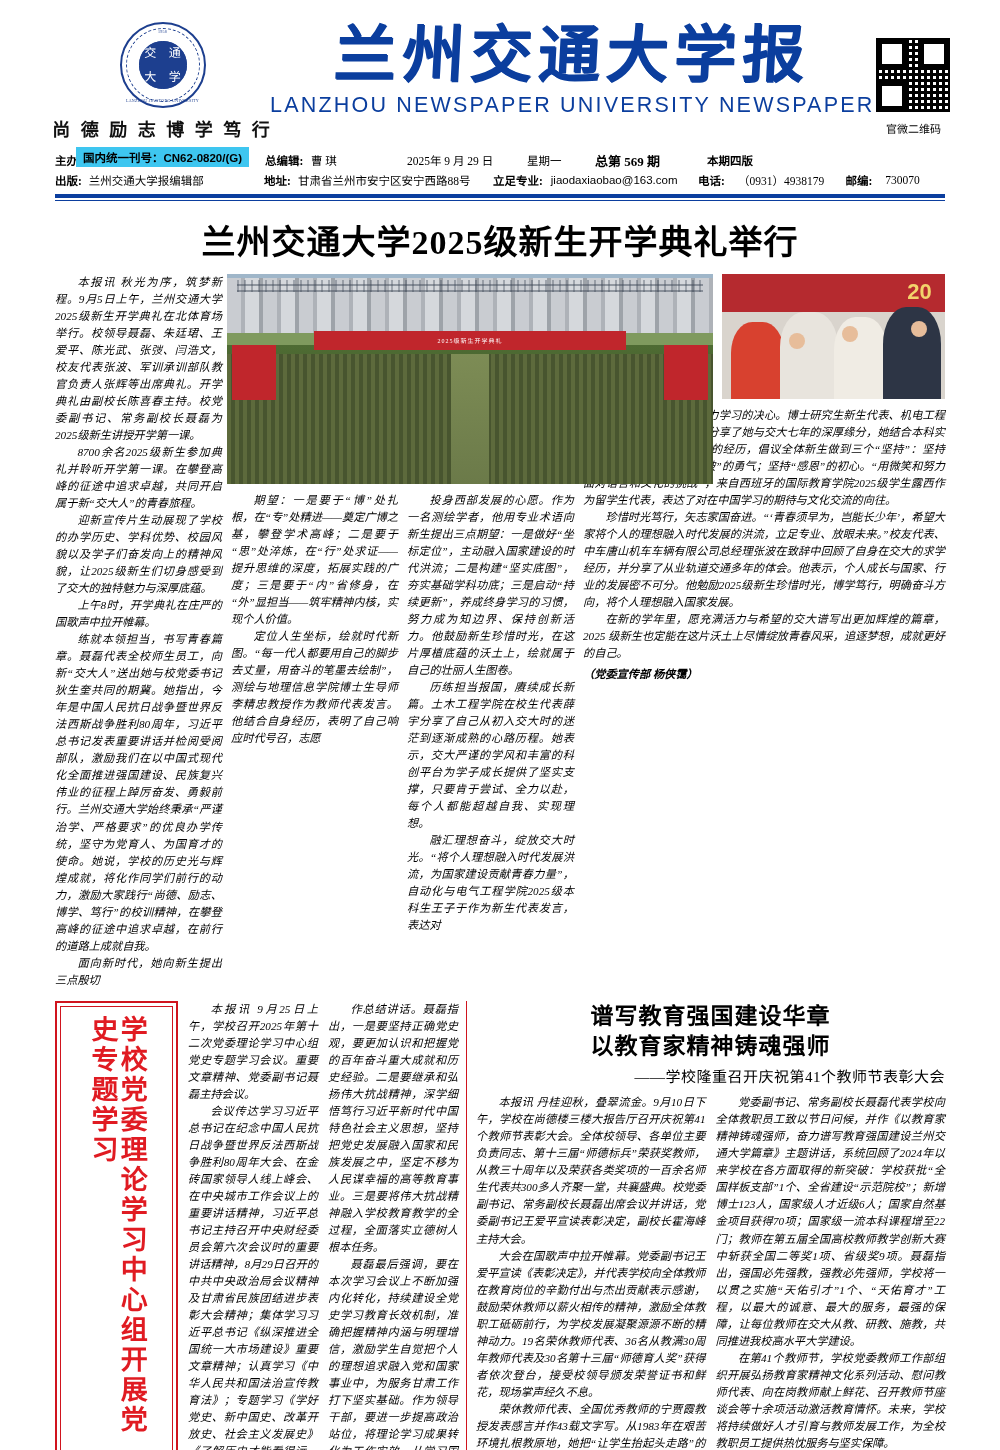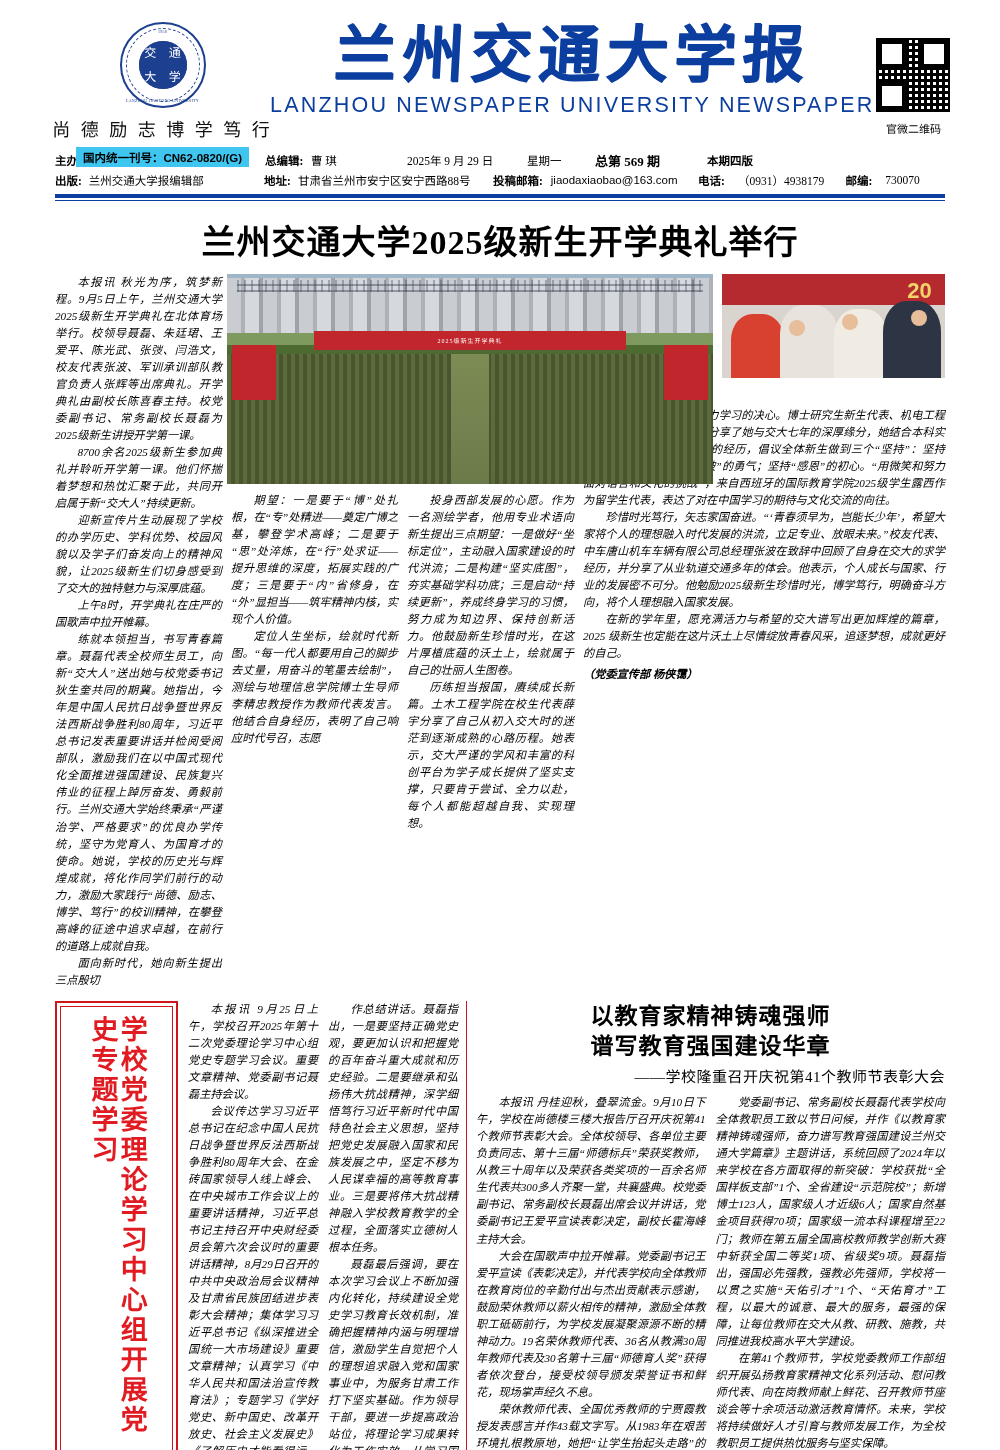--- a/index.html
+++ b/index.html
@@ -16,21 +16,21 @@
   .masthead{position:relative;display:flex;align-items:flex-start;padding:22px 55px 0 55px;height:150px;box-sizing:border-box;}
   .logo-block{width:215px;display:flex;flex-direction:column;align-items:center;}
   .crest{width:82px;height:82px;border-radius:50%;border:2px solid #1d3f8f;
           display:flex;align-items:center;justify-content:center;position:relative;background:#fff;}
   .crest:before{content:"";position:absolute;inset:4px;border-radius:50%;border:1px dashed #1d3f8f;}
   .crest-inner{width:48px;height:48px;border-radius:50%;background:#1d3f8f;position:relative;
                display:grid;grid-template-columns:1fr 1fr;grid-template-rows:1fr 1fr;gap:1px;overflow:hidden;}
   .crest-inner span{background:#1d3f8f;color:#fff;font-size:12px;display:flex;align-items:center;justify-content:center;line-height:1;}
   .crest-ring-text{position:absolute;bottom:3px;left:0;right:0;text-align:center;font-size:4px;color:#1d3f8f;letter-spacing:.3px;}
   .crest-top-text{position:absolute;top:5px;left:0;right:0;text-align:center;font-size:4px;color:#1d3f8f;letter-spacing:.3px;}
-  .motto{margin-top:7px;font-size:18px;font-weight:normal;letter-spacing:3px;color:#111;
+  .motto{margin-top:7px;font-size:18px;font-weight:bold;letter-spacing:3px;color:#111;
          font-family:"Liberation Serif",serif;white-space:nowrap;}
   .issn{margin-top:6px;background:#3ec6f0;color:#000;font-size:11.5px;padding:2px 7px;white-space:nowrap;
         font-family:"Liberation Sans",sans-serif;font-weight:bold;}
 
   .title-block{flex:1;display:flex;flex-direction:column;align-items:center;padding-top:2px;}
   .cn-title{font-size:62px;font-weight:bold;color:#0b3e9e;letter-spacing:6px;line-height:1.02;
             font-family:"Liberation Serif","DejaVu Serif",serif;
             text-shadow:1px 1px 0 #0b3e9e;white-space:nowrap;
             transform:skewX(-3deg);}
   .en-title{margin-top:6px;font-size:21.5px;color:#0b3e9e;letter-spacing:2.2px;font-weight:500;
@@ -164,21 +164,21 @@
       <span class="c" style="width:120px">2025年 9 月 29 日</span>
       <span class="c" style="width:68px">星期一</span>
       <span class="c lbl" style="width:112px;font-size:13px">总第 569 期</span>
       <span class="c lbl" style="width:90px">本期四版</span>
     </div>
     <div class="pub-row">
       <span class="c lbl" style="width:34px">出版:</span>
       <span class="c" style="width:176px">兰州交通大学报编辑部</span>
       <span class="c lbl" style="width:34px">地址:</span>
       <span class="c" style="width:196px">甘肃省兰州市安宁区安宁西路88号</span>
-      <span class="c lbl" style="width:58px">投稿邮箱:</span>
+      <span class="c lbl" style="width:58px">立足专业:</span>
       <span class="c" style="width:148px;font-family:'Liberation Sans',sans-serif">jiaodaxiaobao@163.com</span>
       <span class="c lbl" style="width:40px">电话:</span>
       <span class="c" style="width:108px">（0931）4938179</span>
       <span class="c lbl" style="width:40px">邮编:</span>
       <span class="c" style="width:60px">730070</span>
     </div>
   </div>
 
   <div class="rule-blue"></div>
   <div class="rule-thin"></div>
@@ -192,54 +192,55 @@
         <div class="bldgs">
             <div class="bldg-win"></div>
           </div>
         <div class="field"></div>
         <div class="crowd"></div>
         <div class="aisle"></div>
         <div class="side-flag-l"></div>
         <div class="side-flag-r"></div>
         <div class="banner">2025级新生开学典礼</div>
       </div>
-      <div class="photo-side" style="flex:1;height:104px;">
+      <div class="photo-side" style="flex:1;height:125px;">
         <div class="ps-top"></div>
         <div class="ps-num">20</div>
         <div class="ps-p1"></div>
           <div class="ps-p2"></div>
           <div class="ps-p3"></div>
           <div class="ps-p4"></div>
         <div class="ps-face" style="bottom:40%;left:30%"></div>
         <div class="ps-face" style="bottom:46%;left:54%"></div>
         <div class="ps-face" style="bottom:50%;right:8%"></div>
       </div>
     </div>
 
     <div class="lead-grid">
 
       <div class="col">
         <p>本报讯  秋光为序，筑梦新程。9月5日上午，兰州交通大学2025级新生开学典礼在北体育场举行。校领导聂磊、朱廷珺、王爱平、陈光武、张弢、闫浩文，校友代表张波、军训承训部队教官负责人张辉等出席典礼。开学典礼由副校长陈喜春主持。校党委副书记、常务副校长聂磊为2025级新生讲授开学第一课。</p>
-        <p>8700余名2025级新生参加典礼并聆听开学第一课。他们怀揣着梦想和热忱汇聚于此，共同开启属于新“交大人”持续更新。</p>
+        <p>8700余名2025级新生参加典礼并聆听开学第一课。在攀登高峰的征途中追求卓越，共同开启属于新“交大人”的青春旅程。</p>
         <p>迎新宣传片生动展现了学校的办学历史、学科优势、校园风貌以及学子们奋发向上的精神风貌，让2025级新生们切身感受到了交大的独特魅力与深厚底蕴。</p>
         <p>上午8时，开学典礼在庄严的国歌声中拉开帷幕。</p>
         <p>练就本领担当，书写青春篇章。聂磊代表全校师生员工，向新“交大人”送出她与校党委书记狄生奎共同的期冀。她指出，今年是中国人民抗日战争暨世界反法西斯战争胜利80周年，习近平总书记发表重要讲话并检阅受阅部队，激励我们在以中国式现代化全面推进强国建设、民族复兴伟业的征程上踔厉奋发、勇毅前行。兰州交通大学始终秉承“严谨治学、严格要求”的优良办学传统，坚守为党育人、为国育才的使命。她说，学校的历史光与辉煌成就，将化作同学们前行的动力，激励大家践行“尚德、励志、博学、笃行”的校训精神，在攀登高峰的征途中追求卓越，在前行的道路上成就自我。</p>
         <p>面向新时代，她向新生提出三点殷切</p>
       </div>
 
       <div class="col">
         <div style="height:218px"></div>
         <p>期望：一是要于“博”处扎根，在“专”处精进——奠定广博之基，攀登学术高峰；二是要于“思”处淬炼，在“行”处求证——提升思维的深度，拓展实践的广度；三是要于“内”省修身，在“外”显担当——筑牢精神内核，实现个人价值。</p>
         <p>定位人生坐标，绘就时代新图。“每一代人都要用自己的脚步去丈量，用奋斗的笔墨去绘制”，测绘与地理信息学院博士生导师李精忠教授作为教师代表发言。他结合自身经历，表明了自己响应时代号召，志愿</p>
       </div>
 
       <div class="col">
         <div style="height:218px"></div>
         <p>投身西部发展的心愿。作为一名测绘学者，他用专业术语向新生提出三点期望：一是做好“坐标定位”，主动融入国家建设的时代洪流；二是构建“坚实底图”，夯实基础学科功底；三是启动“持续更新”，养成终身学习的习惯，努力成为知边界、保持创新活力。他鼓励新生珍惜时光，在这片厚植底蕴的沃土上，绘就属于自己的壮丽人生图卷。</p>
         <p>历练担当报国，赓续成长新篇。土木工程学院在校生代表薛宇分享了自己从初入交大时的迷茫到逐渐成熟的心路历程。她表示，交大严谨的学风和丰富的科创平台为学子成长提供了坚实支撑，只要肯于尝试、全力以赴，每个人都能超越自我、实现理想。</p>
+        <p>融汇理想奋斗，绽放交大时光。“将个人理想融入时代发展洪流，为国家建设贡献青春力量”，自动化与电气工程学院2025级本科生王子于作为新生代表发言，表达对</p>
       </div>
 
       <div class="col">
         <div style="height:133px"></div>
         <p>大学生活的憧憬与努力学习的决心。博士研究生新生代表、机电工程学院杨秋霞同学在发言中分享了她与交大七年的深厚缘分，她结合本科实践和在中车集团公司实习的经历，倡议全体新生做到三个“坚持”：坚持“扎根”的定力；坚持“突破”的勇气；坚持“感恩”的初心。“用微笑和努力面对语言和文化的挑战”，来自西班牙的国际教育学院2025级学生露西作为留学生代表，表达了对在中国学习的期待与文化交流的向往。</p>
         <p>珍惜时光笃行，矢志家国奋进。“‘青春须早为，岂能长少年’，希望大家将个人的理想融入时代发展的洪流，立足专业、放眼未来。”校友代表、中车唐山机车车辆有限公司总经理张波在致辞中回顾了自身在交大的求学经历，并分享了从业轨道交通多年的体会。他表示，个人成长与国家、行业的发展密不可分。他勉励2025级新生珍惜时光，博学笃行，明确奋斗方向，将个人理想融入国家发展。</p>
         <p>在新的学年里，愿充满活力与希望的交大谱写出更加辉煌的篇章，2025 级新生也定能在这片沃土上尽情绽放青春风采，追逐梦想，成就更好的自己。</p>
         <div class="byline">（党委宣传部    杨侠霭）</div>
       </div>
     </div>
@@ -262,22 +263,22 @@
 
       <div class="col" style="padding-left:10px">
         <p>作总结讲话。聂磊指出，一是要坚持正确党史观，要更加认识和把握党的百年奋斗重大成就和历史经验。二是要继承和弘扬伟大抗战精神，深学细悟笃行习近平新时代中国特色社会主义思想，坚持把党史发展融入国家和民族发展之中，坚定不移为人民谋幸福的高等教育事业。三是要将伟大抗战精神融入学校教育教学的全过程，全面落实立德树人根本任务。</p>
         <p>聂磊最后强调，要在本次学习会议上不断加强内化转化，持续建设全党史学习教育长效机制，准确把握精神内涵与明理增信，激励学生自觉把个人的理想追求融入党和国家事业中，为服务甘肃工作打下坚实基础。作为领导干部，要进一步提高政治站位，将理论学习成果转化为工作实效，从学习国家需要中把握国家发展方向，结合学校教育教学工作把新的优势特点，为学校高质量发展创造更多机会。</p>
 
       </div>
 
       <div class="divider-v"></div>
 
       <div>
+        <div class="r-head1">谱写教育强国建设华章</div>
         <div class="r-head1">以教育家精神铸魂强师</div>
-        <div class="r-head1">谱写教育强国建设华章</div>
         <div class="r-sub">——学校隆重召开庆祝第41个教师节表彰大会</div>
 
         <div class="r-cols" style="grid-template-columns:1fr 1fr;">
           <div class="col">
             <p>本报讯  丹桂迎秋，叠翠流金。9月10日下午，学校在尚德楼三楼大报告厅召开庆祝第41个教师节表彰大会。全体校领导、各单位主要负责同志、第十三届“师德标兵”荣获奖教师，从教三十周年以及荣获各类奖项的一百余名师生代表共300多人齐聚一堂，共襄盛典。校党委副书记、常务副校长聂磊出席会议并讲话，党委副书记王爱平宣读表彰决定，副校长霍海峰主持大会。</p>
             <p>大会在国歌声中拉开帷幕。党委副书记王爱平宣读《表彰决定》，并代表学校向全体教师在教育岗位的辛勤付出与杰出贡献表示感谢，鼓励荣休教师以薪火相传的精神，激励全体教职工砥砺前行，为学校发展凝聚源源不断的精神动力。19名荣休教师代表、36名从教满30周年教师代表及30名第十三届“师德育人奖”获得者依次登台，接受校领导颁发荣誉证书和鲜花，现场掌声经久不息。</p>
             <p>荣休教师代表、全国优秀教师的宁贾霞教授发表感言并作43载文字写。从1983年在艰苦环境扎根教原地，她把“让学生抬起头走路”的师者誓言写进学子心中，寄语在坚守一份事业而非一生，只要学校需要，我随时听从召唤。”青年教师代表、新能源与动力工程学院李仲庆博士分享了自己从“交大学子”到“交大教师”的</p>
           </div>
           <div class="col">
             <p>党委副书记、常务副校长聂磊代表学校向全体教职员工致以节日问候，并作《以教育家精神铸魂强师，奋力谱写教育强国建设兰州交通大学篇章》主题讲话，系统回顾了2024年以来学校在各方面取得的新突破：学校获批“全国样板支部”1个、全省建设“示范院校”；新增博士123人，国家级人才近级6人；国家自然基金项目获得70项；国家级一流本科课程增至22门；教师在第五届全国高校教师教学创新大赛中斩获全国二等奖1项、省级奖9项。聂磊指出，强国必先强教，强教必先强师，学校将一以贯之实施“天佑引才”1个、“天佑育才”工程，以最大的诚意、最大的服务，最强的保障，让每位教师在交大从教、研教、施教，共同推进我校高水平大学建设。</p>

